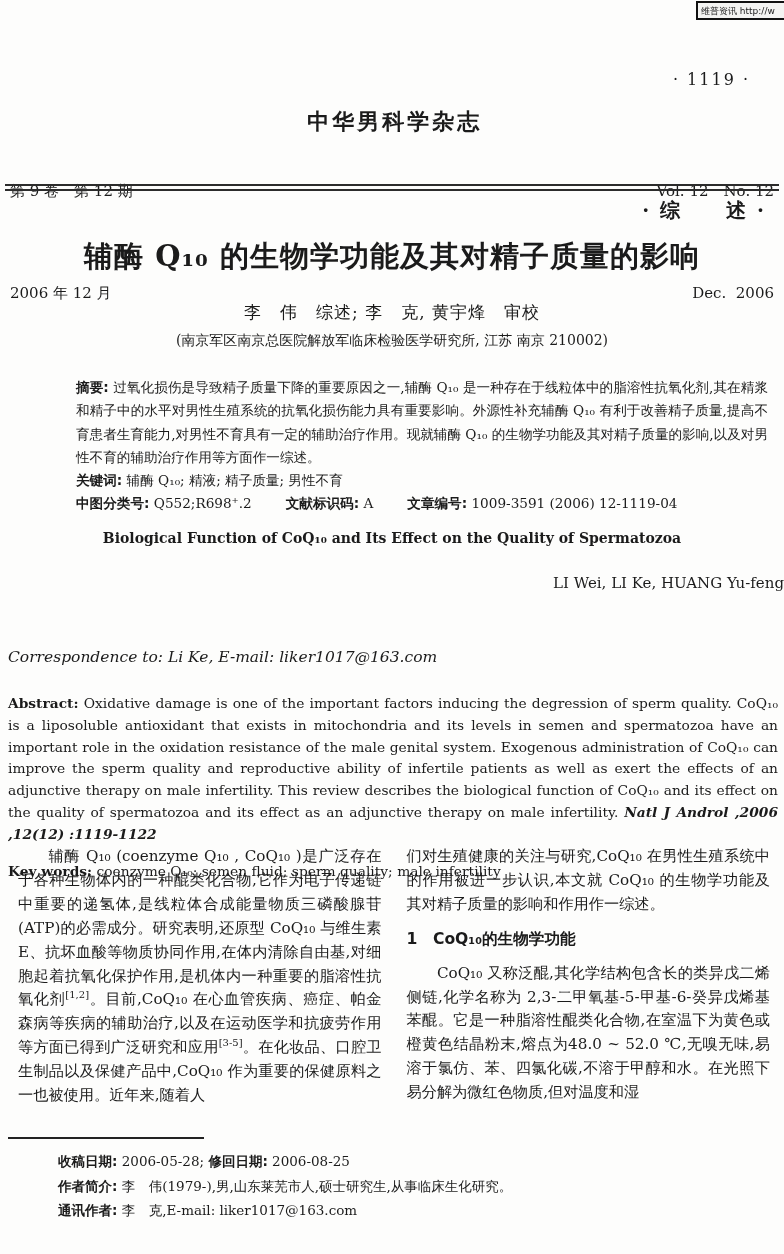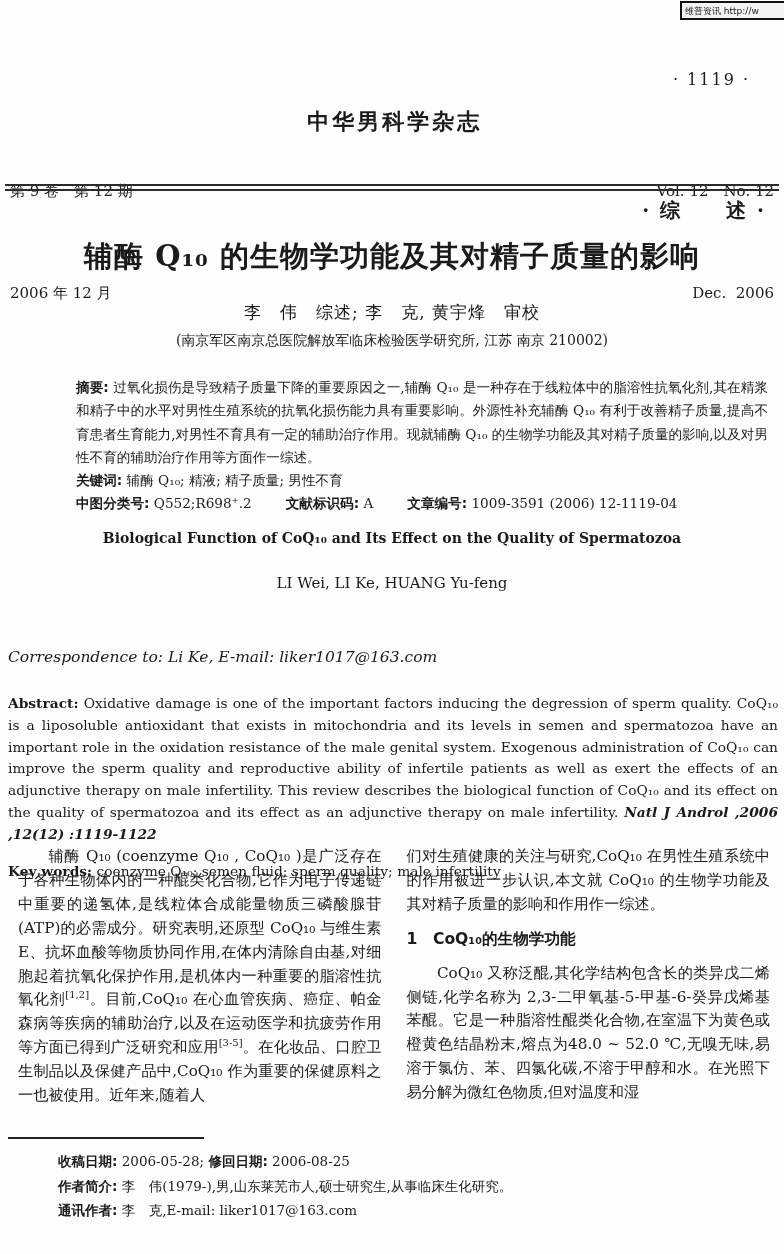--- a/index.html
+++ b/index.html
@@ -3,21 +3,21 @@
 <meta charset="utf-8">
 <style>
   * { margin:0; padding:0; box-sizing:border-box; }
   html,body { background:#e8e8e8; }
   .page {
     position:relative; width:784px; height:1254px;
     background:#fdfdfc; color:#1b1b1b; overflow:hidden;
     font-family:"DejaVu Serif", serif;
   }
   .watermark {
-    position:absolute; top:1px; right:0; width:104px; height:19px;
+    position:absolute; top:1px; right:0; width:88px; height:19px;
     border:2px solid #111; border-right:none;
     font-family:"DejaVu Sans", sans-serif;
     font-size:9px; line-height:14px; padding:1px 0 0 3px;
     white-space:nowrap; overflow:hidden; color:#222; background:#f4f4f2;
   }
   .page-no { position:absolute; top:70px; right:34px; font-size:16px; letter-spacing:2px; }
   .journal-header {
     position:absolute; top:106px; left:0; right:0;
     display:flex; justify-content:space-between; align-items:flex-start;
     padding:0 10px;
@@ -45,21 +45,21 @@
     position:absolute; top:376px; left:36px; right:16px;
     font-size:13.6px; line-height:23.3px; text-align:justify;margin-left:40px;
   }
   .abstract-block b, .meta-line b { font-family:"DejaVu Sans", sans-serif; font-weight:700; }
   .meta-line { text-align:left; }
   .meta-gap { display:inline-block; width:34px; }
   .title-en {
     position:absolute; top:530px; left:0; right:0; text-align:center;
     font-size:14px; font-weight:700;
   }
-  .authors-en { position:absolute; top:574px; left:0; right:0; text-align:center; font-size:15px; }
+  .authors-en { position:absolute; top:574px; left:0; right:0; text-align:right; font-size:15px; }
   .affil-en {
     position:absolute; top:598px; left:8px; right:6px;
     font-style:italic; font-size:15.5px; line-height:25px; text-align:justify;
   }
   .corresp-en { position:absolute; top:648px; left:8px; right:6px; font-style:italic; font-size:15.5px; }
   .abstract-en {
     position:absolute; top:693px; left:8px; right:6px;
     font-size:13.8px; line-height:21.8px; text-align:justify;
   }
   .abstract-en .lbl { font-weight:700; }

